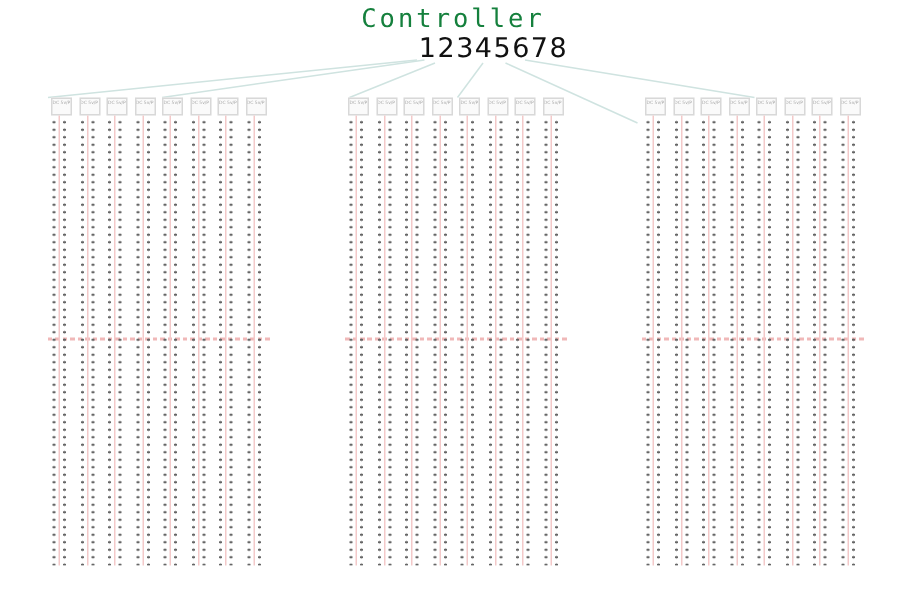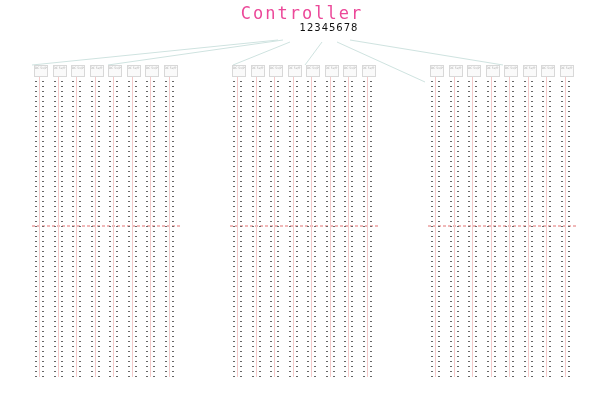--- a/index.html
+++ b/index.html
@@ -1,22 +1,22 @@
 <!DOCTYPE html>
 <html><head>
 <meta charset="utf-8">
 <style>
   html, body { margin: 0; padding: 0; background: #ffffff; }
   body { width: 600px; height: 400px; position: relative; overflow: hidden;
          font-family: "DejaVu Sans", sans-serif; }
   .ctrl-title { position: absolute; left: 0; width: 516px; top: 3px; text-align: center;
                 font-family: "DejaVu Sans Mono", monospace; font-size: 17px; letter-spacing: 2px;
-                color: #ec4899; padding-left: 88px; box-sizing: border-box; }
+                color: #15803d; padding-left: 88px; box-sizing: border-box; }
   .ctrl-nums { position: absolute; left: 0; width: 600px; top: 22px; text-align: center;
-               font-family: "DejaVu Sans", sans-serif; font-size: 10px; letter-spacing: 1px;
+               font-family: "DejaVu Sans", sans-serif; font-size: 18px; letter-spacing: 1px;
                color: #111; padding-left: 58px; box-sizing: border-box; }
   svg.wires { position: absolute; left: 0; top: 0; }
   .group { position: absolute; top: 65px; height: 312px; }
   .module { position: absolute; top: 0; width: 16px; height: 312px; }
   .mod-label { position: absolute; top: 0; left: 2px; width: 12px; height: 10px;
                border: 1px solid #d8d8d8; font-size: 3px; color: #aaa; line-height: 4px;
                overflow: hidden; background: #fafafa; }
   .mod-line { position: absolute; top: 12px; bottom: 0; left: 7px; width: 1px; background: #f3c9c9; }
   .dots { position: absolute; top: 14px; bottom: 0; width: 2px;
           background-image: radial-gradient(circle, #666 0.8px, transparent 1px);

